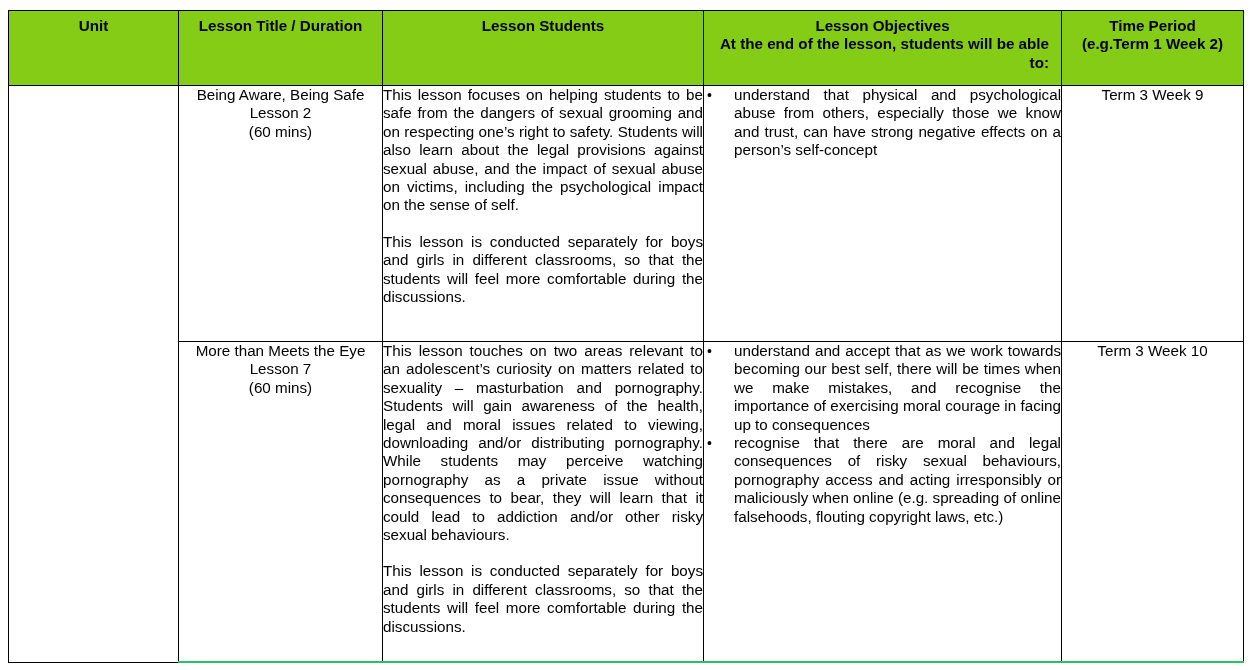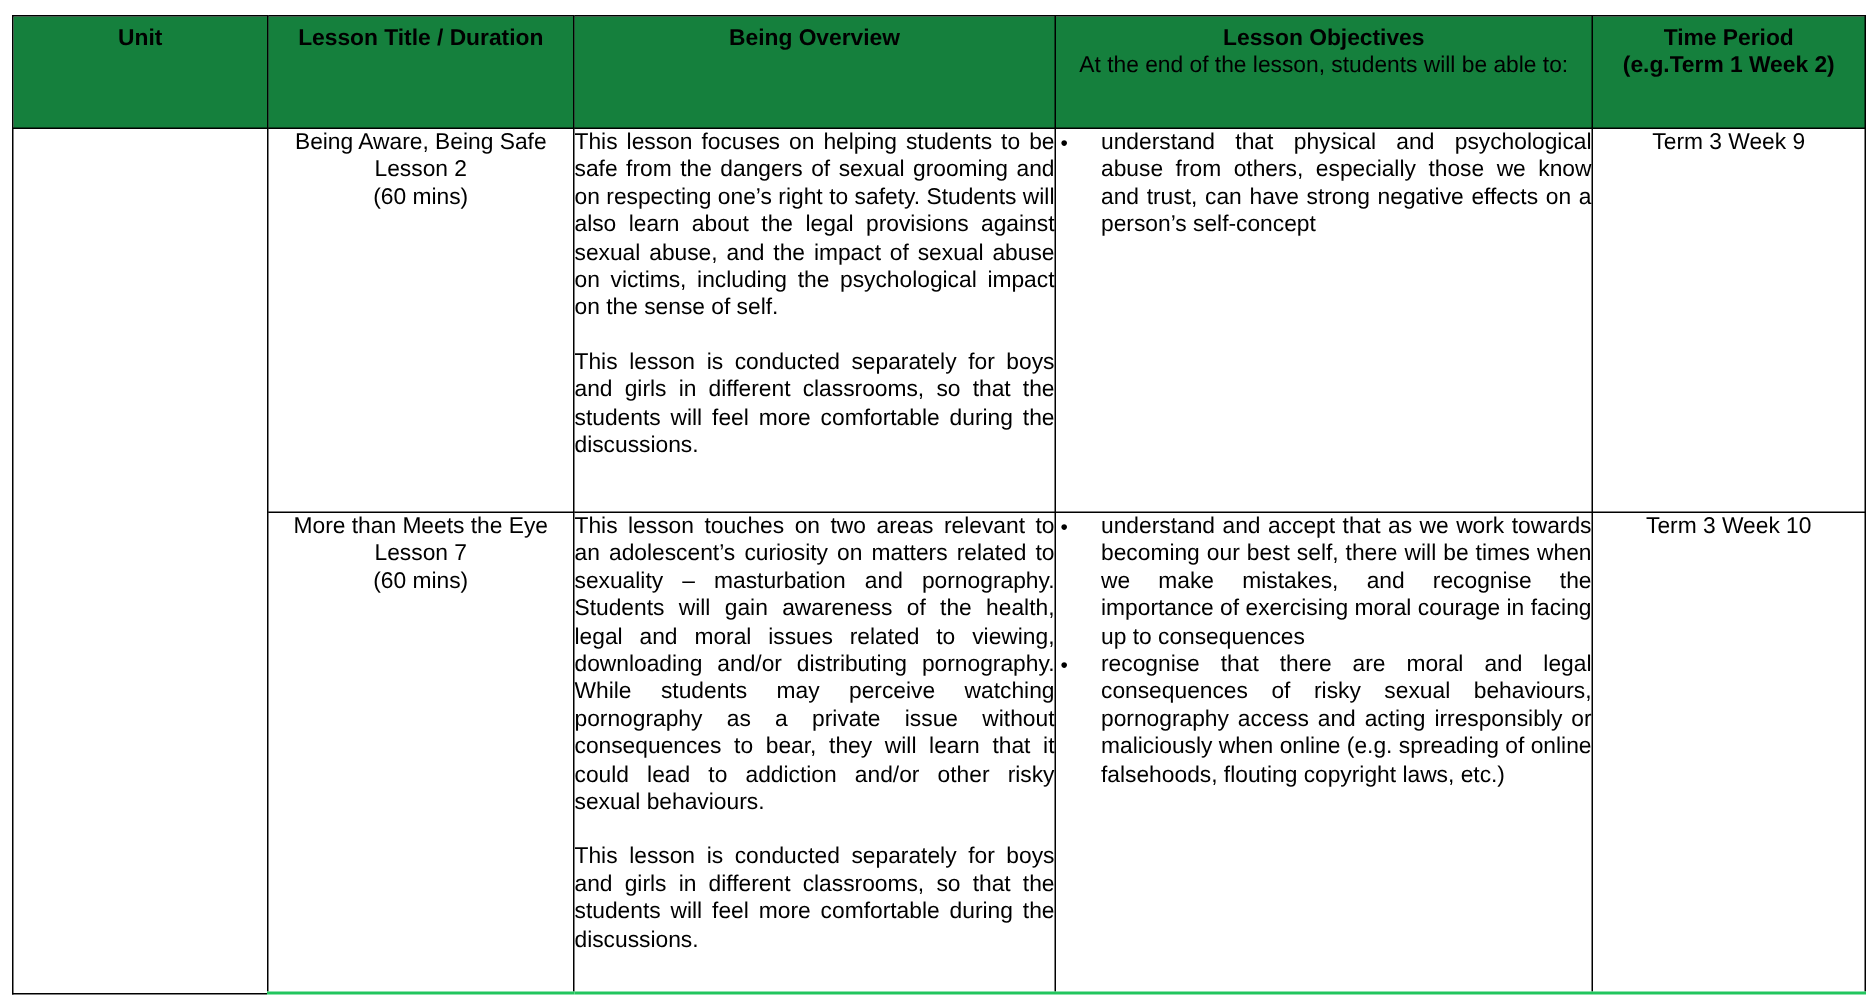--- a/index.html
+++ b/index.html
@@ -3,22 +3,22 @@
 <meta charset="utf-8">
 <style>
   html, body { margin: 0; padding: 0; background: #ffffff; }
   body { width: 1250px; height: 670px; overflow: hidden; position: relative; font-family: "Liberation Sans", sans-serif; color: #000; }
   table.plan {
     position: absolute; left: 8px; top: 10px;
     border-collapse: collapse; table-layout: fixed;
     width: 1235px; font-size: 15.2px; line-height: 18.4px;
   }
   table.plan th, table.plan td { border: 1px solid #000; vertical-align: top; padding: 0; }
-  table.plan thead th { background: #15803d; height: 68px; font-weight: bold; text-align: center; padding-top: 6px; }
-  .sub { font-weight: normal; display: block; padding: 0 12px; }
+  table.plan thead th { background: #84cc16; height: 68px; font-weight: bold; text-align: center; padding-top: 6px; }
+  .sub { font-weight: bold; display: block; padding: 0 12px; text-align: right; }
   col.c1 { width: 170px; } col.c2 { width: 204px; } col.c3 { width: 321px; } col.c4 { width: 358px; } col.c5 { width: 182px; }
   td.title { text-align: center; padding-top: 2px; }
   td.title span { display: block; }
   td.overview { text-align: justify; padding: 2px 7px 0 8px; }
   td.overview p { margin: 0; }
   td.overview p.note { margin-top: 18px; }
   td.objectives { padding: 2px 7px 0 8px; }
   td.objectives ul { list-style: none; margin: 0; padding: 0; }
   td.objectives li { position: relative; padding-left: 30px; text-align: justify; }
   td.objectives li .bullet { position: absolute; left: 3px; top: 0; font-size: 14px; }
@@ -35,21 +35,21 @@
     <col class="c1">
       <col class="c2">
       <col class="c3">
       <col class="c4">
       <col class="c5">
   </colgroup>
   <thead>
     <tr>
       <th>Unit</th>
       <th>Lesson Title / Duration</th>
-      <th>Being Overview</th>
+      <th>Lesson Students</th>
       <th>
         <span>Lesson Objectives</span>
         <span class="sub">At the end of the lesson, students will be able to:</span>
       </th>
       <th>
         <span style="display:block">Time Period</span>
         <span style="display:block">(e.g.Term 1 Week 2)</span>
       </th>
     </tr>
   </thead>

